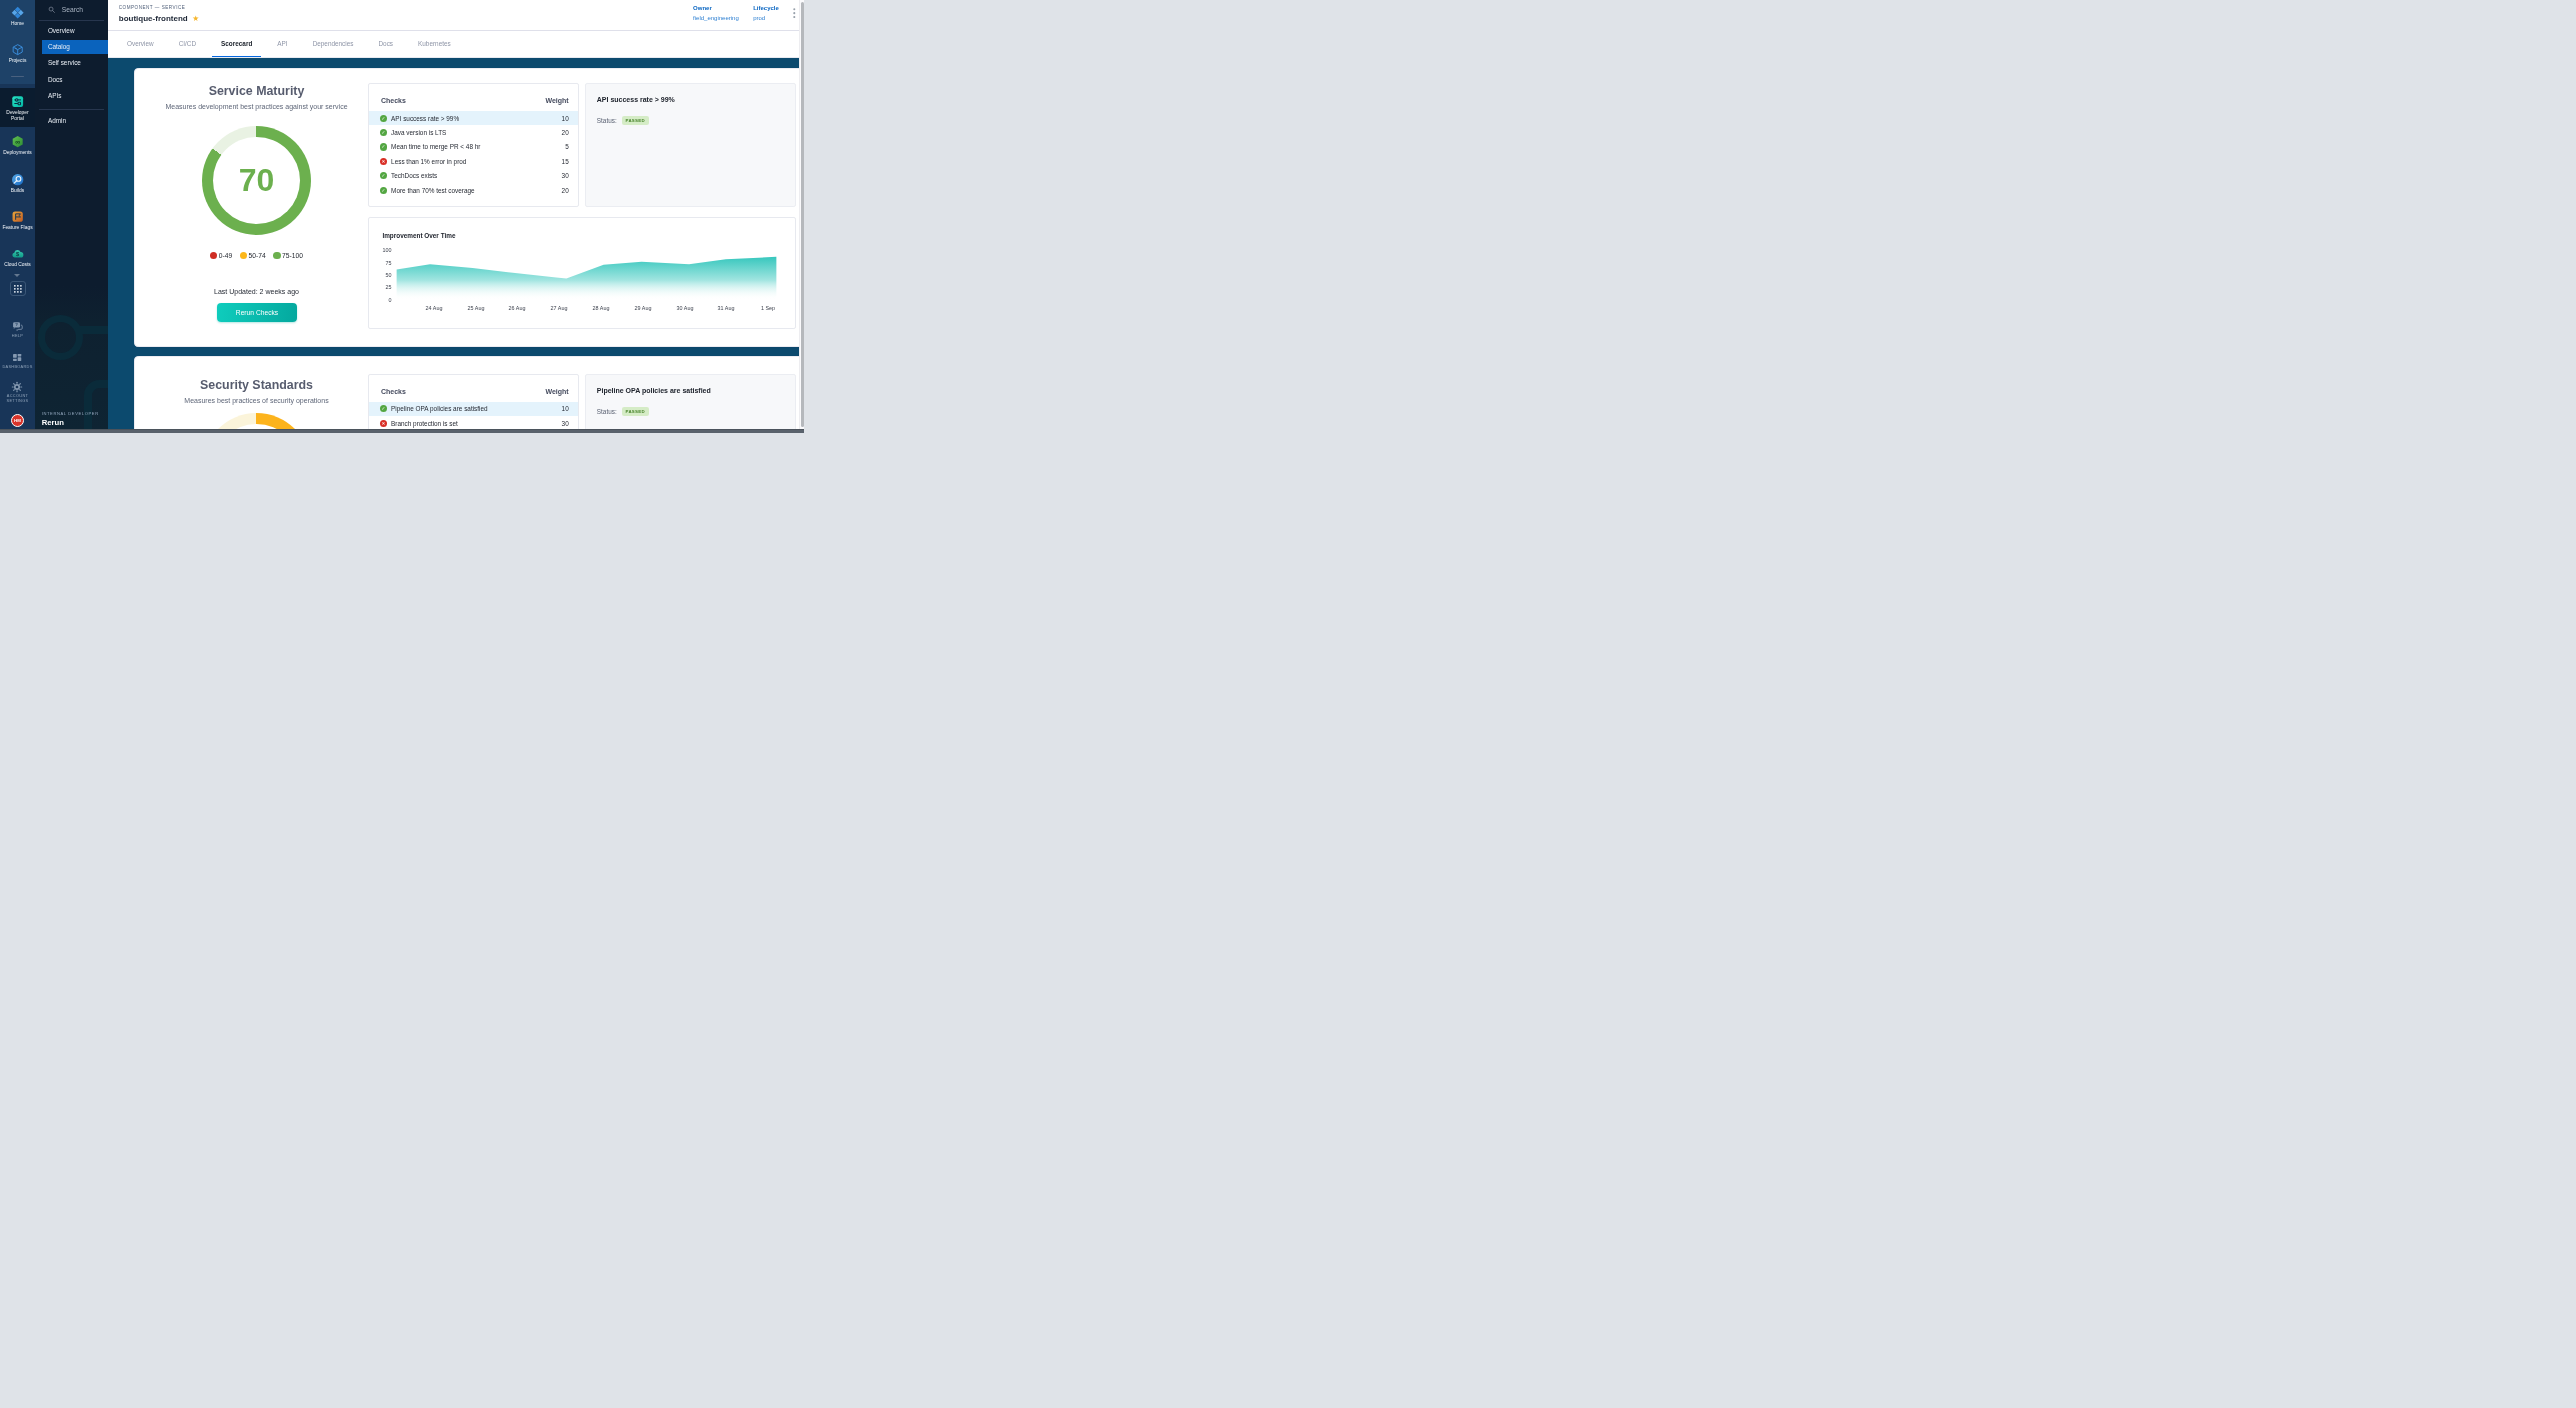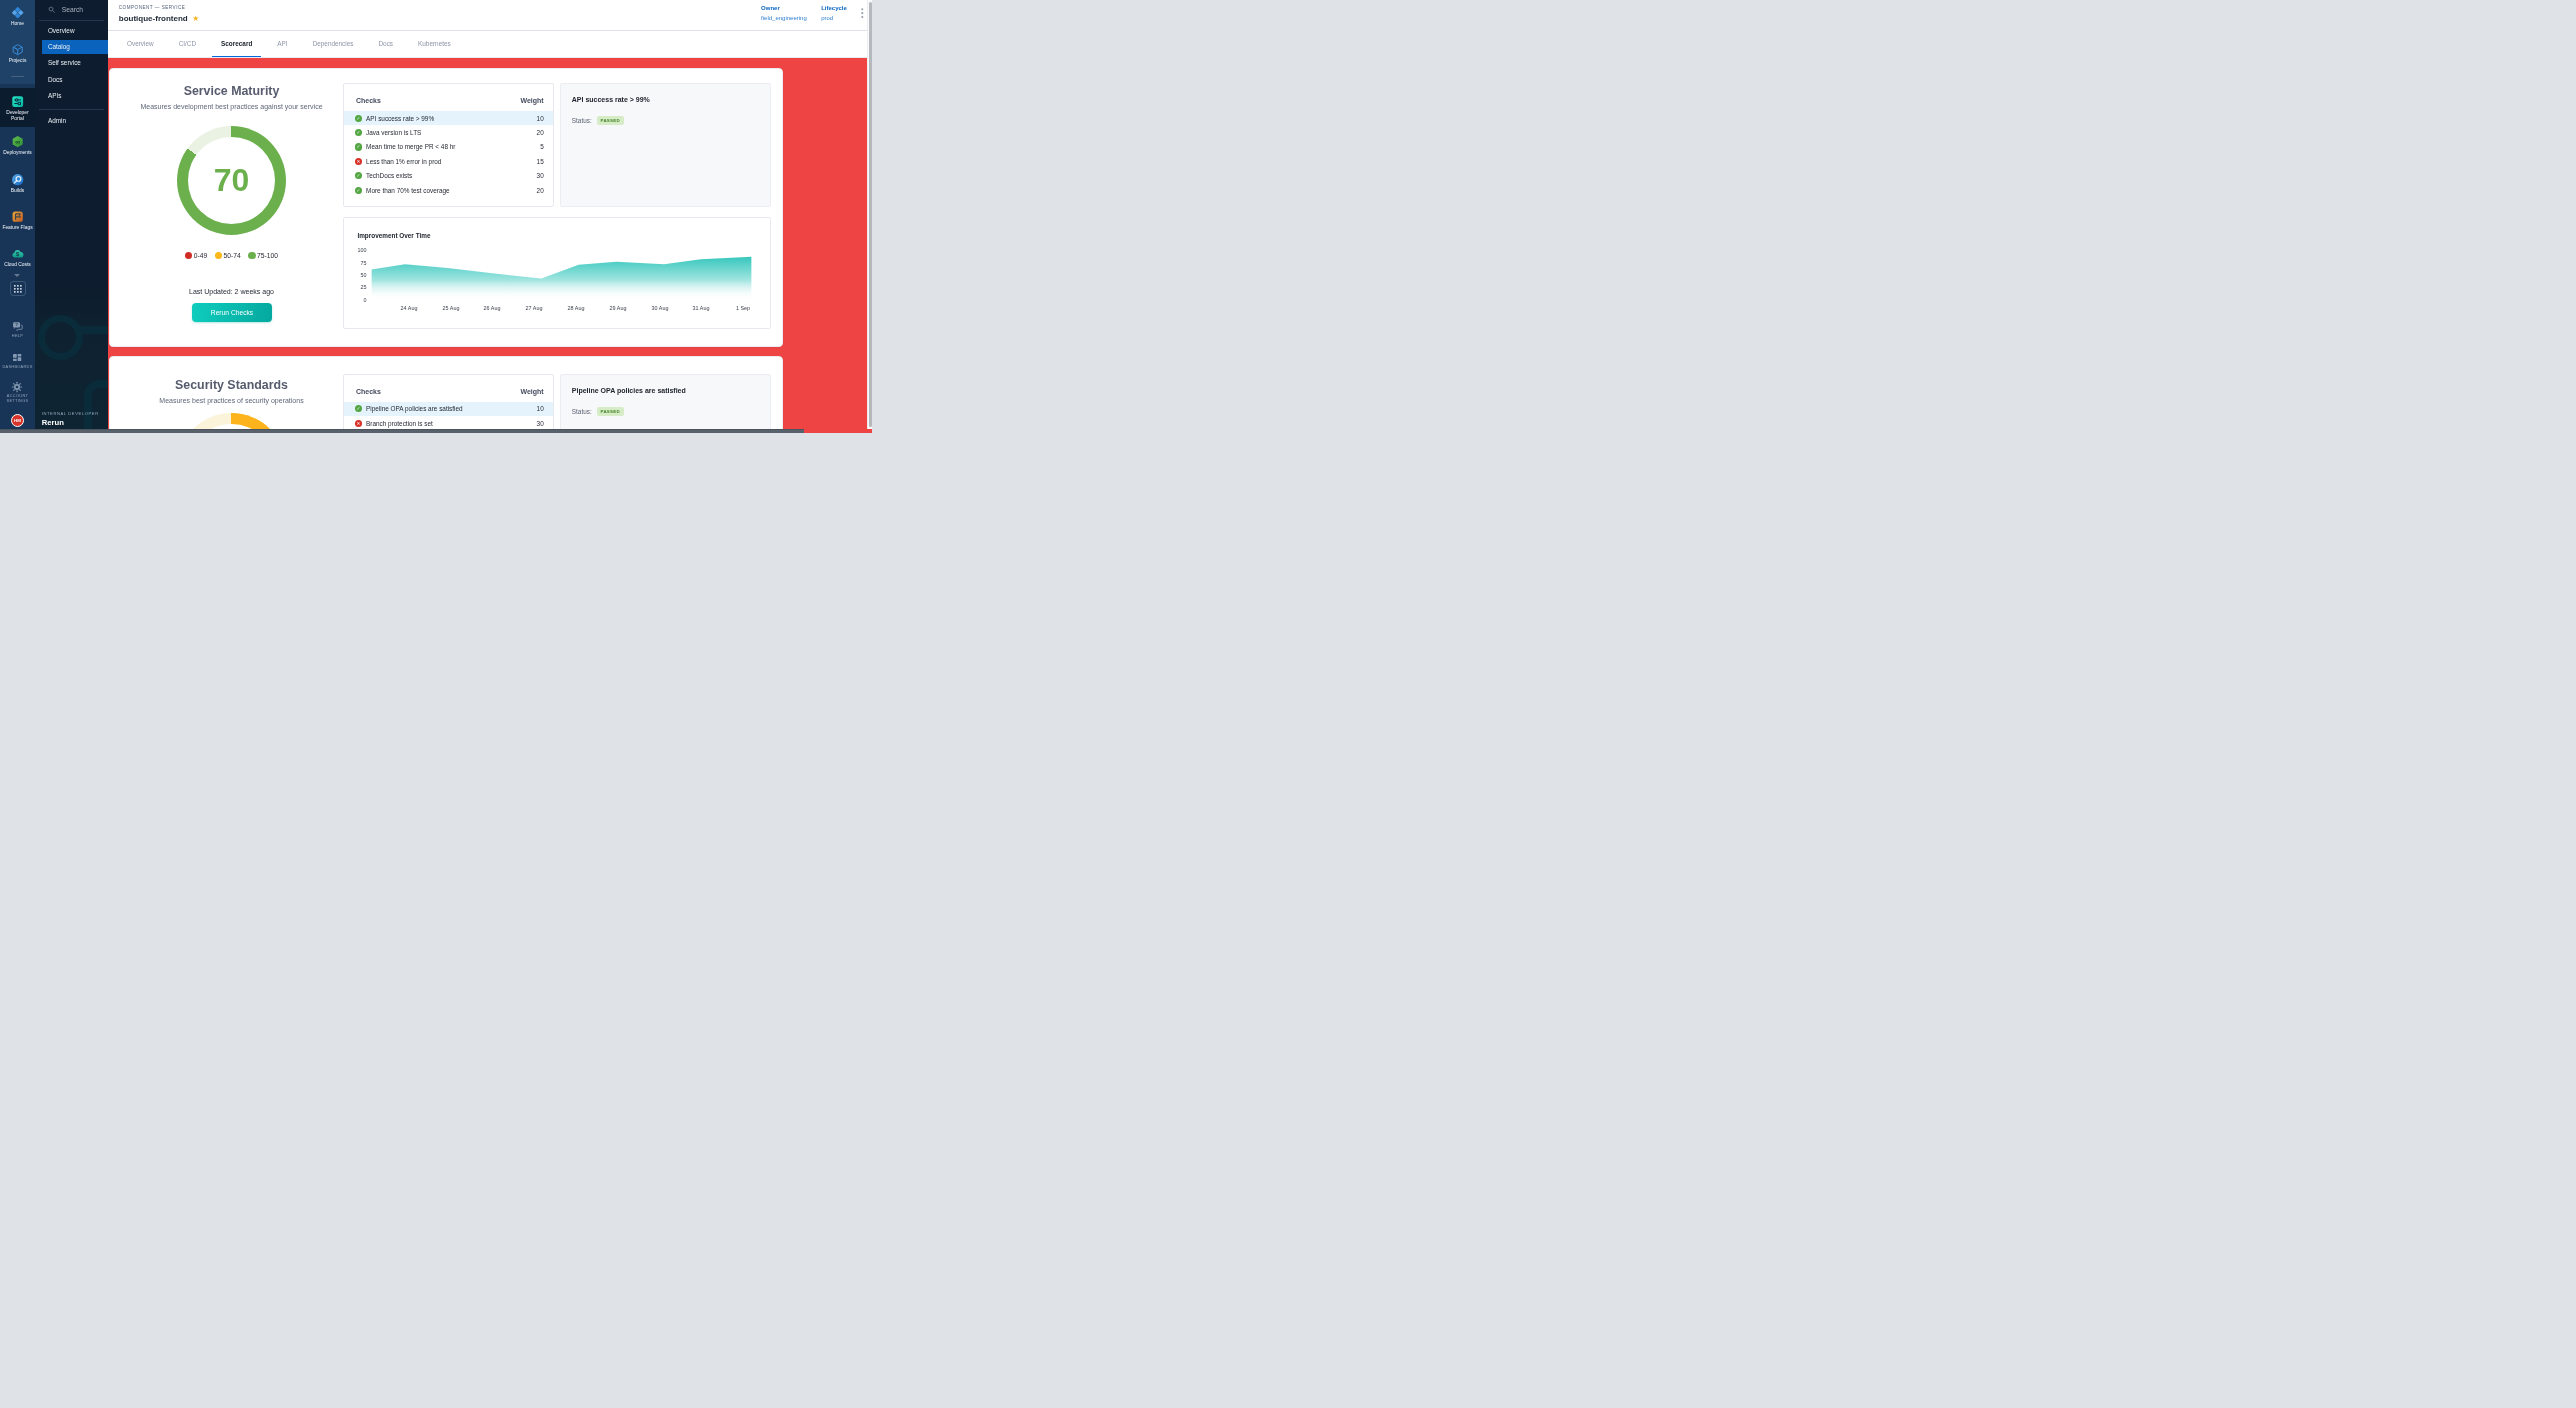--- a/index.html
+++ b/index.html
@@ -1,16 +1,16 @@
 <!DOCTYPE html>
 <html style="--accent_blue: #0a63bd; --tab_underline: #0467e0; --link_blue: #0a66c2; --pass_green: #53a642; --fail_red: #d92f26; --gauge_green: #6cb04e; --gauge_green_track: #e9f2e3; --gauge_orange: #fcb31c; --gauge_orange_track: #fbf4da; --legend_red: #cf2d24; --legend_amber: #fcb71a; --legend_green: #6cb04e; --chart_teal: #2cc4ba; --button_gradient_start: #0fcdbd; --button_gradient_end: #04a89e; --badge_bg: #d5ecc6; --badge_text: #47832a;font-size:8.2px"><head>
 <meta charset="utf-8">
 <style>
   html,body{margin:0;padding:0;background:#dfe3e8;}
-  .page{position:relative;width:872px;height:433px;overflow:hidden;background:#ef4444;
+  .page{position:relative;width:804px;height:433px;overflow:hidden;background:#0c4a6e;
         font-family:"Liberation Sans","DejaVu Sans",sans-serif;-webkit-font-smoothing:antialiased;}
   
   .rail{position:absolute;left:0;top:0;width:35px;height:100%;background:#183558;z-index:40;}
   .rail-top{position:absolute;top:0;left:0;right:0;height:84px;background:#1e4268;}
   .rail-divider{position:absolute;top:76px;left:10.8px;width:13.4px;height:1px;background:#4a617f;border-radius:0.5px;}
   .rail-item{position:absolute;left:0;width:35px;text-align:center;color:#fff;cursor:pointer;}
   .rail-item .ricon{display:block;margin:0 auto 1.5px;width:13.4px;height:13.4px;}
   .rlabel{display:block;font-size:4.9px;line-height:5.7px;color:#f2f6fa;}
   .rail-item.devportal{top:88px;height:32px;background:#0b1c2f;padding-top:7.2px;}
   .ulabel{display:block;font-size:3.9px;letter-spacing:0.3px;line-height:4.9px;color:#8ea2b8;}
@@ -52,21 +52,21 @@
   .hmeta{position:absolute;right:8.2px;top:5.2px;display:flex;gap:14.4px;align-items:flex-start;}
   .hlabel{font-size:6px;font-weight:700;color:var(--link_blue);}
   .hvalue{font-size:6px;color:#2f80d2;margin-top:3.6px;cursor:pointer;}
   .kebab{margin-top:2.6px;cursor:pointer;}
   .tabs{position:absolute;top:31px;left:0;right:0;height:26px;background:#fff;display:flex;align-items:center;
       padding-left:19px;border-bottom:0.5px solid #e8eaf0;z-index:2;}
   .tab{position:relative;height:26px;line-height:26px;margin-right:25px;font-size:6.4px;color:#8d94a6;cursor:pointer;white-space:nowrap;}
   .tab.active{color:#20262f;font-weight:700;}
   .tab.active::after{content:'';position:absolute;left:-8.8px;right:-8.8px;bottom:0;height:1.5px;background:var(--tab_underline);}
   .content{position:absolute;top:57px;left:0;right:0;bottom:0;overflow:hidden;}
-  .card{position:absolute;left:1px;width:672px;background:#fff;border-radius:4.1px;border:0.5px solid #ececf2;
+  .card{position:absolute;left:26px;width:672px;background:#fff;border-radius:4.1px;border:0.5px solid #ececf2;
       box-shadow:0 0.5px 1px rgba(31,45,61,.05);}
   #card1{top:10.8px;height:277px;}
   #card2{top:299px;height:155px;}
   .leftcol{position:absolute;left:0;top:0;width:243px;text-align:center;}
   .sc-title{margin-top:15.5px;font-size:12.4px;font-weight:700;color:#575c6e;}
   #card2 .sc-title{margin-top:21px;}
   .sc-sub{margin-top:4.6px;font-size:7px;color:#5e6678;}
   .gauge{position:absolute;left:67px;top:57px;width:109px;height:109px;border-radius:50%;}
   #card2 .gauge{top:56px;}
   .gauge::after{content:'';position:absolute;left:10.8px;top:10.8px;right:10.8px;bottom:10.8px;background:#fff;border-radius:50%;}

